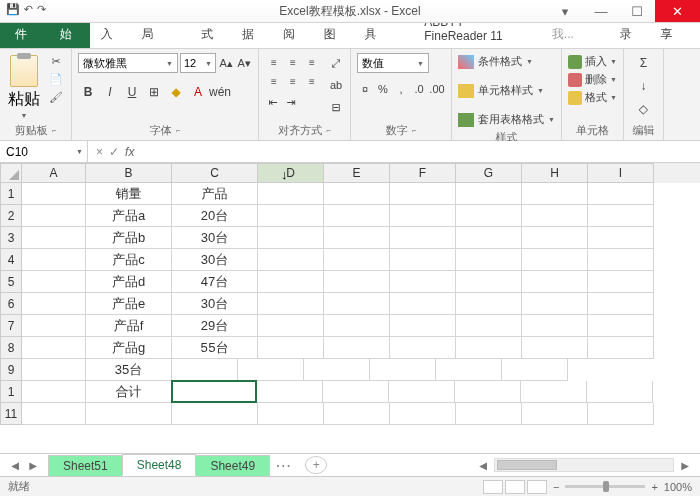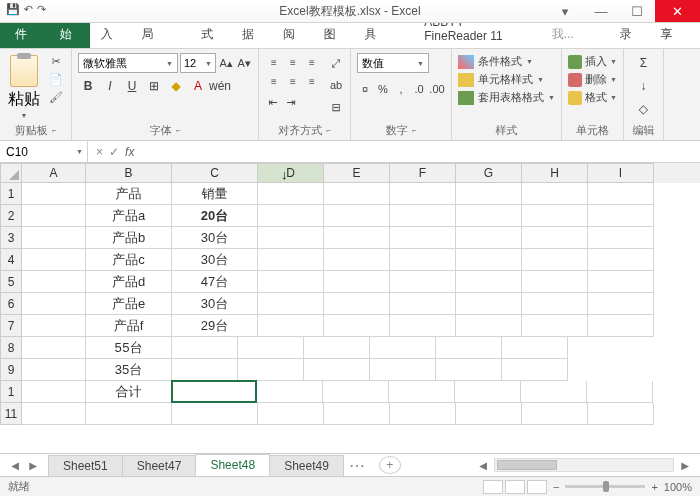--- a/index.html
+++ b/index.html
@@ -54,21 +54,21 @@
 .selall::after{content:"";position:absolute;right:2px;bottom:2px;border:5px solid transparent;border-right-color:#b0b0b0;border-bottom-color:#b0b0b0}
 .colhead{height:20px;border:1px solid #ccc;border-left:none;background:#f0f0f0;display:flex;align-items:center;justify-content:center;font-size:12px;color:#333;flex-shrink:0}
 .colhead.highlight{background:#d5e3cf}
 .row{display:flex;height:22px}
 .rowhead{width:22px;border:1px solid #ccc;border-top:none;background:#f0f0f0;display:flex;align-items:center;justify-content:center;font-size:12px;color:#333}
 .cell{border-right:1px solid #d4d4d4;border-bottom:1px solid #d4d4d4;display:flex;align-items:center;justify-content:center;font-size:13px;color:#333;flex-shrink:0}
 .cell.active{border:2px solid #217346;margin:-1px 0 0 -1px;z-index:2;position:relative}
 .cursor-insert{position:absolute;left:281px;top:4px;font-size:13px;color:#000;font-weight:bold;z-index:5}
 .sheettabs{height:23px;border-top:1px solid #ccc;display:flex;align-items:center;background:#fff;padding-left:6px;gap:0}
 .navbtn{width:18px;font-size:10px;color:#777;text-align:center;cursor:pointer}
-.sheettab{padding:3px 14px;font-size:12px;color:#444;border:1px solid #ccc;border-bottom:none;background:#e5e5e5;margin-right:-1px;cursor:pointer}
+.sheettab{padding:3px 14px;font-size:12px;color:#444;border:1px solid #ccc;border-bottom:none;background:#86efac;margin-right:-1px;cursor:pointer}
 .sheettab.active{background:#fff;border-bottom:1px solid #fff;color:#217346;position:relative;z-index:1}
 .addsheet{width:22px;height:18px;border:1px solid #ccc;border-radius:50%;display:flex;align-items:center;justify-content:center;font-size:12px;color:#888;margin-left:8px;cursor:pointer}
 .hsb{flex:1;display:flex;justify-content:flex-end;align-items:center;padding-right:6px;gap:2px}
 .hsb-track{width:180px;height:14px;background:#f0f0f0;border:1px solid #ddd;position:relative}
 .hsb-thumb{position:absolute;left:2px;top:1px;width:60px;height:10px;background:#cdcdcd;border:1px solid #bbb}
 .statusbar{height:20px;background:#f3f3f3;border-top:1px solid #ccc;display:flex;align-items:center;justify-content:space-between;padding:0 8px;font-size:11px;color:#666}
 .zoom{display:flex;align-items:center;gap:6px}
 .viewbtns{display:flex;gap:2px}
 .viewbtn{width:20px;height:14px;border:1px solid #ccc;background:#fff}
 .slider{width:80px;height:3px;background:#ccc;position:relative}
@@ -122,21 +122,21 @@
         <div>🖌</div>
       </div>
     </div>
     <div class="group-label">
         <span>剪贴板</span>
         <span class="dlauncher">⌐</span>
       </div>
   </div>
 
   <div class="group">
-    <div class="group-body" style="flex-direction:column;gap:0">
+    <div class="group-body" style="flex-direction:column;gap:6px">
       <div class="font-row">
         <div class="font-select">
             <span>微软雅黑</span>
             <span class="caret">▼</span>
           </div>
         <div class="size-select">
             <span>12</span>
             <span class="caret">▼</span>
           </div>
         <div class="rbtn small">A▴</div>
@@ -200,21 +200,21 @@
         <div class="rbtn small">.00</div>
       </div>
     </div>
     <div class="group-label">
         <span>数字</span>
         <span class="dlauncher">⌐</span>
       </div>
   </div>
 
   <div class="group">
-    <div class="group-body" style="flex-direction:column;gap:1px">
+    <div class="group-body" style="flex-direction:column;gap:12px">
       <div class="style-item">
           <span class="ico" style="background:linear-gradient(45deg,#f66,#6cf)"></span>
           <span>条件格式</span> 
           <span class="caret">▼</span>
         </div>
       <div class="style-item">
           <span class="ico" style="background:#e8c44c"></span>
           <span>单元格样式</span> 
           <span class="caret">▼</span>
         </div>
@@ -288,34 +288,34 @@
       <div class="colhead" style="width: 66px;">E</div>
       <div class="colhead" style="width: 66px;">F</div>
       <div class="colhead" style="width: 66px;">G</div>
       <div class="colhead" style="width: 66px;">H</div>
       <div class="colhead" style="width: 66px;">I</div>
     </div>
   <div id="gridrows">
       <div class="row">
         <div class="rowhead">1</div>
         <div class="cell" style="width: 64px;"></div>
+        <div class="cell" style="width: 86px;">销量</div>
         <div class="cell" style="width: 86px;">产品</div>
-        <div class="cell" style="width: 86px;">销量</div>
         <div class="cell" style="width: 66px;"></div>
         <div class="cell" style="width: 66px;"></div>
         <div class="cell" style="width: 66px;"></div>
         <div class="cell" style="width: 66px;"></div>
         <div class="cell" style="width: 66px;"></div>
         <div class="cell" style="width: 66px;"></div>
       </div>
       <div class="row">
         <div class="rowhead">2</div>
         <div class="cell" style="width: 64px;"></div>
         <div class="cell" style="width: 86px;">产品a</div>
-        <div class="cell" style="width: 86px; font-weight: bold;">20台</div>
+        <div class="cell" style="width: 86px;">20台</div>
         <div class="cell" style="width: 66px;"></div>
         <div class="cell" style="width: 66px;"></div>
         <div class="cell" style="width: 66px;"></div>
         <div class="cell" style="width: 66px;"></div>
         <div class="cell" style="width: 66px;"></div>
         <div class="cell" style="width: 66px;"></div>
       </div>
       <div class="row">
         <div class="rowhead">3</div>
         <div class="cell" style="width: 64px;"></div>
@@ -372,20 +372,21 @@
         <div class="cell" style="width: 66px;"></div>
         <div class="cell" style="width: 66px;"></div>
         <div class="cell" style="width: 66px;"></div>
         <div class="cell" style="width: 66px;"></div>
         <div class="cell" style="width: 66px;"></div>
         <div class="cell" style="width: 66px;"></div>
       </div>
       <div class="row">
         <div class="rowhead">8</div>
         <div class="cell" style="width: 64px;"></div>
+        <div class="cell" style="width: 86px;">产品g</div>
         <div class="cell" style="width: 86px; font-family: Liberation Mono, monospace;">55台</div>
         <div class="cell" style="width: 66px;"></div>
         <div class="cell" style="width: 66px;"></div>
         <div class="cell" style="width: 66px;"></div>
         <div class="cell" style="width: 66px;"></div>
         <div class="cell" style="width: 66px;"></div>
         <div class="cell" style="width: 66px;"></div>
       </div>
       <div class="row">
         <div class="rowhead">9</div>
@@ -423,21 +424,20 @@
         <div class="cell" style="width: 66px;"></div>
       </div>
     </div>
 </div>
 
 <div class="sheettabs">
   <div class="navbtn">◀</div>
   <div class="navbtn">▶</div>
   <div style="width:6px;color:#ccc">⋮</div>
   <div class="sheettab">Sheet51</div>
-  <div class="sheettab">Sheet47</div>
   <div class="sheettab active">Sheet48</div>
   <div class="sheettab">Sheet49</div>
   <div style="padding:0 6px;color:#888">⋯</div>
   <div class="addsheet">+</div>
   <div class="hsb">
     <div class="navbtn">◀</div>
     <div class="hsb-track">
         <div class="hsb-thumb"></div>
       </div>
     <div class="navbtn">▶</div>

